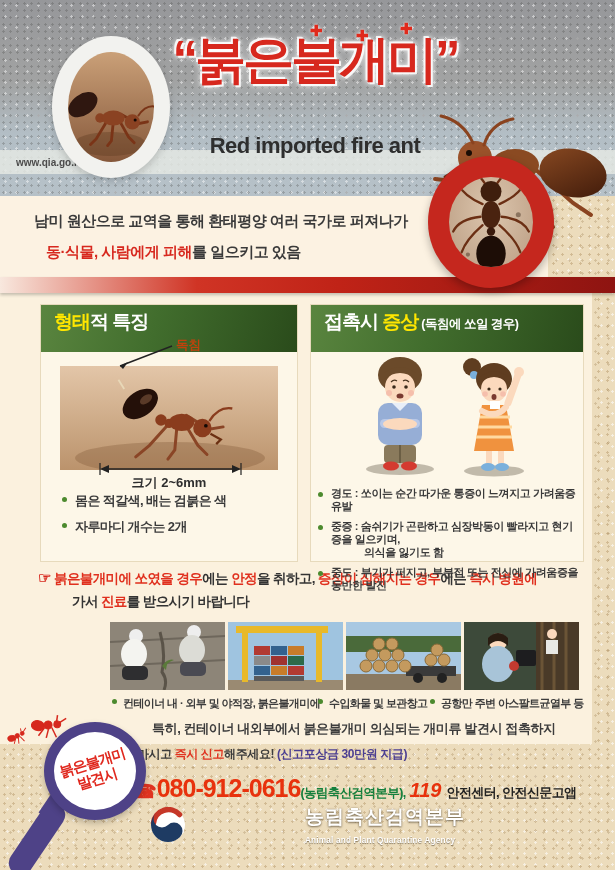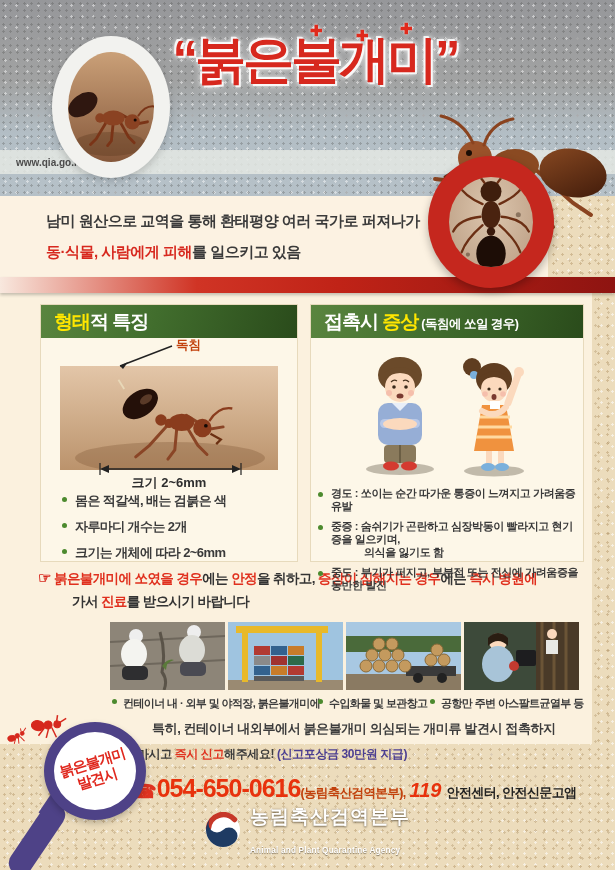--- a/index.html
+++ b/index.html
@@ -43,29 +43,29 @@
       radial-gradient(rgba(150,118,70,.28) 1px, transparent 1.3px),
       radial-gradient(rgba(255,255,255,.55) 1px, transparent 1.2px);
     background-size:9px 9px,13px 13px,11px 11px;
     background-position:0 0,4px 6px,2px 3px;z-index:0}
   .intro-panel{position:absolute;left:0;top:196px;width:548px;height:81px;background:#fcf2e2;z-index:1}
   .band{position:absolute;left:0;top:277px;width:615px;height:16px;z-index:2;
     background:linear-gradient(90deg,#f8e8de 0%,#d03425 32%,#c02317 55%,#8e1411 100%);
     box-shadow:0 2px 3px rgba(0,0,0,.22)}
   .content-panel{position:absolute;left:0;top:293px;width:592px;height:451px;background:#fbf1de;z-index:1}
 
-  .intro-l1{position:absolute;left:46px;top:212px;z-index:3;font-size:15px;font-weight:800;color:#3a3a3a;letter-spacing:-0.5px}
+  .intro-l1{position:absolute;left:34px;top:212px;z-index:3;font-size:15px;font-weight:800;color:#3a3a3a;letter-spacing:-0.5px}
   .intro-l2{position:absolute;left:46px;top:243px;z-index:3;font-size:15px;font-weight:800;letter-spacing:-0.5px;color:#3a3a3a}
   .intro-l2 .red{color:#d7281e}
 
   
   .panel{position:absolute;top:304px;height:258px;background:#fdf7e8;border:1px solid #e7dabc;z-index:3}
   .panel-left{left:40px;width:258px}
   .panel-right{left:310px;width:274px}
-  .green-hd{position:absolute;left:0;top:0;right:0;height:33px;line-height:33px;padding-left:13px;
+  .green-hd{position:absolute;left:0;top:0;right:0;height:47px;line-height:33px;padding-left:13px;
     background:linear-gradient(105deg,#5a853f 0%,#416d2d 45%,#2a4b1b 100%);
     color:#fff;font-size:19px;font-weight:800;letter-spacing:-1px;white-space:nowrap}
   .green-hd .hl{color:#ffe600}
   .green-hd .note{font-size:12.5px;font-weight:700;letter-spacing:-0.5px}
 
   .photo-ant{position:absolute;left:60px;top:366px;width:218px;height:104px;z-index:4;overflow:hidden}
   .sting-svg{position:absolute;left:60px;top:336px;width:218px;height:44px;z-index:5}
   .sting-label{position:absolute;left:176px;top:337px;z-index:6;font-size:12.5px;font-weight:700;color:#c2410c}
   .size-svg{position:absolute;left:98px;top:463px;width:145px;height:12px;z-index:5}
   .size-label{position:absolute;left:60px;top:474px;width:218px;text-align:center;z-index:5;
@@ -104,45 +104,45 @@
   .cap1{left:112px}.cap2{left:318px}.cap3{left:430px}
 
   
   .report-l1{position:absolute;left:152px;top:720px;z-index:3;font-size:13px;font-weight:600;color:#3c3c3c;letter-spacing:-0.4px}
   .report-l2{position:absolute;left:137px;top:746px;z-index:3;font-size:12px;font-weight:600;color:#3c3c3c;letter-spacing:-0.4px}
   .report-l2 .red{color:#e03320;font-weight:800}
   .report-l2 .purple{color:#4b3e91;font-weight:800}
   .report-l3{position:absolute;left:133px;top:774px;z-index:3;white-space:nowrap}
   .report-l3 .tel-icon{color:#e03320;font-size:19px;font-weight:800;vertical-align:-1px}
   .report-l3 .num{color:#e8320d;font-size:25px;font-weight:900;letter-spacing:-1px}
-  .report-l3 .org{color:#c2410c;font-size:12.5px;font-weight:700;letter-spacing:-0.6px}
+  .report-l3 .org{color:#15803d;font-size:12.5px;font-weight:700;letter-spacing:-0.6px}
   .report-l3 .e119{color:#e8320d;font-size:20px;font-weight:900;font-style:italic;padding:0 2px 0 4px}
   .report-l3 .rest{color:#222;font-size:13px;font-weight:700;letter-spacing:-0.6px}
 
   
   .mag-handle{position:absolute;left:-4px;top:827px;width:82px;height:24px;border-radius:12px;
     background:#4e4287;transform:rotate(124deg);z-index:4}
   .mag-joint{position:absolute;left:42px;top:799px;width:22px;height:20px;background:#4e4287;
     transform:rotate(124deg);z-index:4}
   .mag-ring{position:absolute;left:44px;top:722px;width:102px;height:98px;border-radius:50%;
     border:10px solid #4e4287;background:#fff;z-index:5;display:flex;align-items:center;justify-content:center;
     box-shadow:0 3px 6px rgba(0,0,0,.22)}
   .mag-text{transform:rotate(-17deg);text-align:center;color:#e0281e;font-size:14.5px;font-weight:800;
     line-height:17px;letter-spacing:-1px}
   .mini-ant{position:absolute;z-index:4}
   .mini-ant1{left:6px;top:727px;width:24px;height:18px;transform:rotate(-12deg)}
   .mini-ant2{left:30px;top:712px;width:36px;height:27px;transform:rotate(8deg)}
 
   
   .footer{position:absolute;left:150px;top:804px;width:315px;z-index:3;
-    display:flex;align-items:center;justify-content:center;gap:9px}
+    display:flex;align-items:center;justify-content:space-between;gap:9px}
   .footer .txt{display:flex;flex-direction:column}
   .footer .kr{font-size:19px;font-weight:800;color:#fff;letter-spacing:1px;
     text-shadow:0 1px 2px rgba(95,82,58,.75),0 0 2px rgba(95,82,58,.5)}
-  .footer .en{font-size:8.2px;font-weight:700;color:#fff;letter-spacing:.2px;margin-top:16px;
+  .footer .en{font-size:8.2px;font-weight:700;color:#fff;letter-spacing:.2px;margin-top:6px;
     text-shadow:0 1px 1px rgba(95,82,58,.75)}
 </style>
 </head>
 <body>
 
 <div class="poster">
 
   <div class="hdr"></div>
   <div class="hdr-band"></div>
   <div class="site-url">www.qia.go.kr</div>
@@ -174,20 +174,21 @@
           <path d="M7 13 L2 6" stroke="#d9c9a9" stroke-width="1.5"></path>
         </g>
       </svg>
     </div>
   </div>
 
   <div class="title">“붉은불개미”</div>
   <span class="sparkle sp1">✚</span>
   <span class="sparkle sp2">✚</span>
   <span class="sparkle sp3">✚</span>
+  <div class="subtitle">Red imported fire ant</div>
 
   <svg class="big-ant" viewBox="0 0 195 135">
     <defs>
       <linearGradient id="gGaster" x1="0" y1="0" x2="1" y2="1">
         <stop offset="0" stop-color="#8a4a22"></stop>
           <stop offset="1" stop-color="#3f1a0a"></stop>
       </linearGradient>
     </defs>
     <g stroke="#8a431f" stroke-width="4" fill="none" stroke-linecap="round">
       <path d="M70 70 L50 105 L42 122"></path>
@@ -287,21 +288,20 @@
     <path d="M6 6 L139 6" stroke="#222" stroke-width="1.4"></path>
     <path d="M2 6 l9 -4 v8 z" fill="#222"></path>
       <path d="M143 6 l-9 -4 v8 z" fill="#222"></path>
     <path d="M2 0 V12 M143 0 V12" stroke="#222" stroke-width="1.2"></path>
   </svg>
   <div class="size-label">크기 2~6mm</div>
 
   <ul class="bl bl-left">
     <li>몸은 적갈색, 배는 검붉은 색</li>
     <li>자루마디 개수는 2개</li>
-    <li>크기는 개체에 따라 2~6mm</li>
   </ul>
 
   <div class="panel panel-right">
     <div class="green-hd"><span>접촉시 </span><span class="hl">증상</span><span class="note"> (독침에 쏘일 경우)</span></div>
   </div>
 
   <svg class="kids-svg" viewBox="0 0 240 132">
 
     <ellipse cx="78" cy="124" rx="34" ry="6" fill="rgba(120,110,95,.45)"></ellipse>
     <ellipse cx="78" cy="30" rx="22" ry="18" fill="#6b4a2a"></ellipse>
@@ -432,21 +432,21 @@
       </svg>
     </div>
   </div>
 
   <span class="cap cap1">컨테이너 내 · 외부 및 야적장, 붉은불개미에</span>
   <span class="cap cap2">수입화물 및 보관창고</span>
   <span class="cap cap3">공항만 주변 아스팔트균열부 등</span>
 
   <div class="report-l1">특히, 컨테이너 내외부에서 붉은불개미 의심되는 개미류 발견시 접촉하지</div>
   <div class="report-l2"><span>마시고 </span><span class="red">즉시 신고</span><span>해주세요! </span><span class="purple">(신고포상금 30만원 지급)</span></div>
-  <div class="report-l3"><span class="tel-icon">☎</span><span class="num">054-650-0616</span><span class="org">(농림축산검역본부),</span><span class="e119">119</span><span class="rest"> 안전센터, 안전신문고앱</span></div>
+  <div class="report-l3"><span class="tel-icon">☎</span><span class="num">080-912-0616</span><span class="org">(농림축산검역본부),</span><span class="e119">119</span><span class="rest"> 안전센터, 안전신문고앱</span></div>
 
   <svg class="mini-ant mini-ant1" viewBox="0 0 36 27">
     <g fill="#d6281d" stroke="#d6281d">
       <ellipse cx="8" cy="15" rx="6" ry="4.5"></ellipse>
         <circle cx="17" cy="13" r="3.5"></circle>
         <circle cx="25" cy="11" r="3"></circle>
       <g stroke-width="1.4" fill="none">
           <path d="M14 16 L10 24"></path>
           <path d="M18 16 L17 25"></path>
           <path d="M21 15 L26 23"></path>

